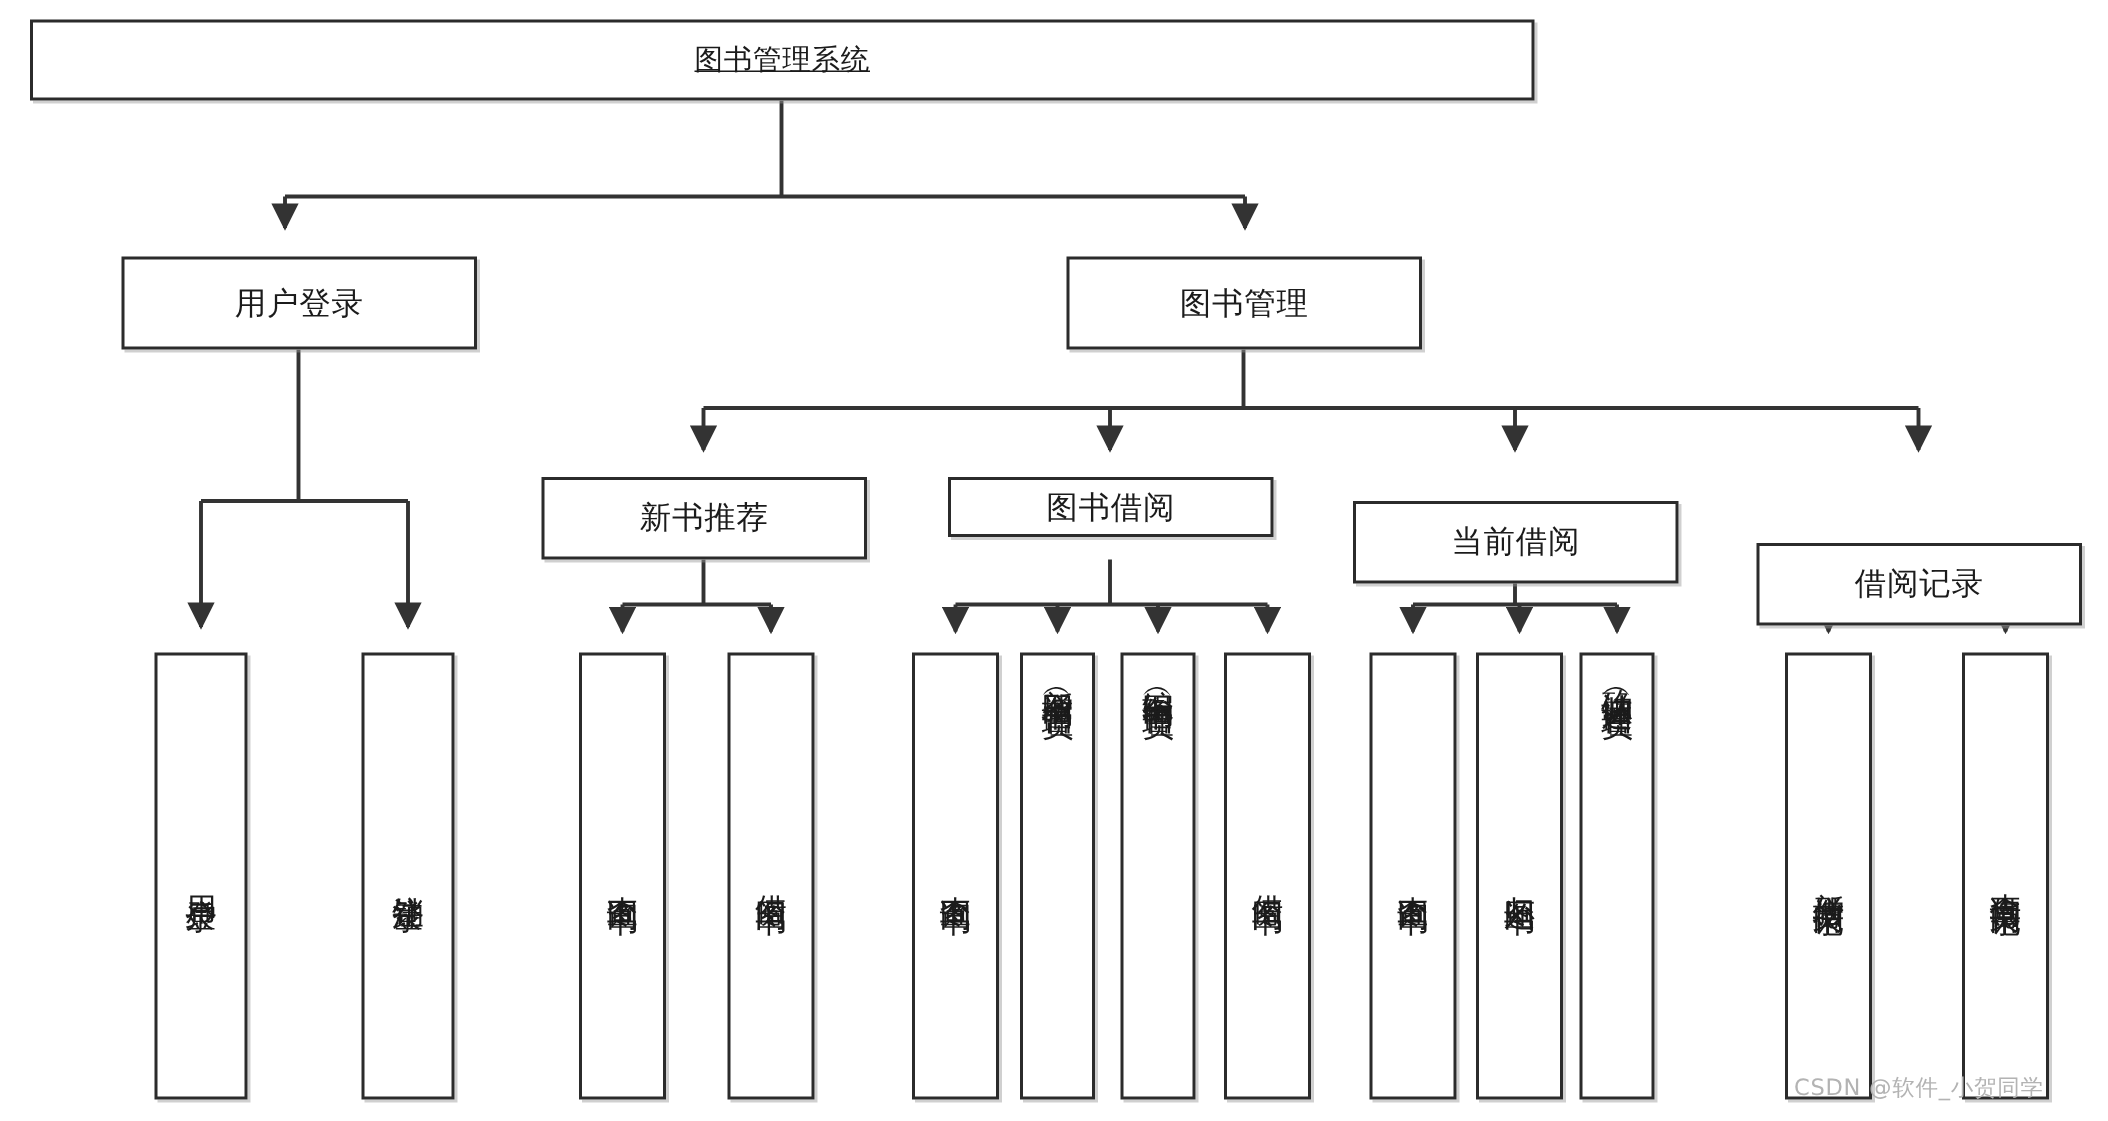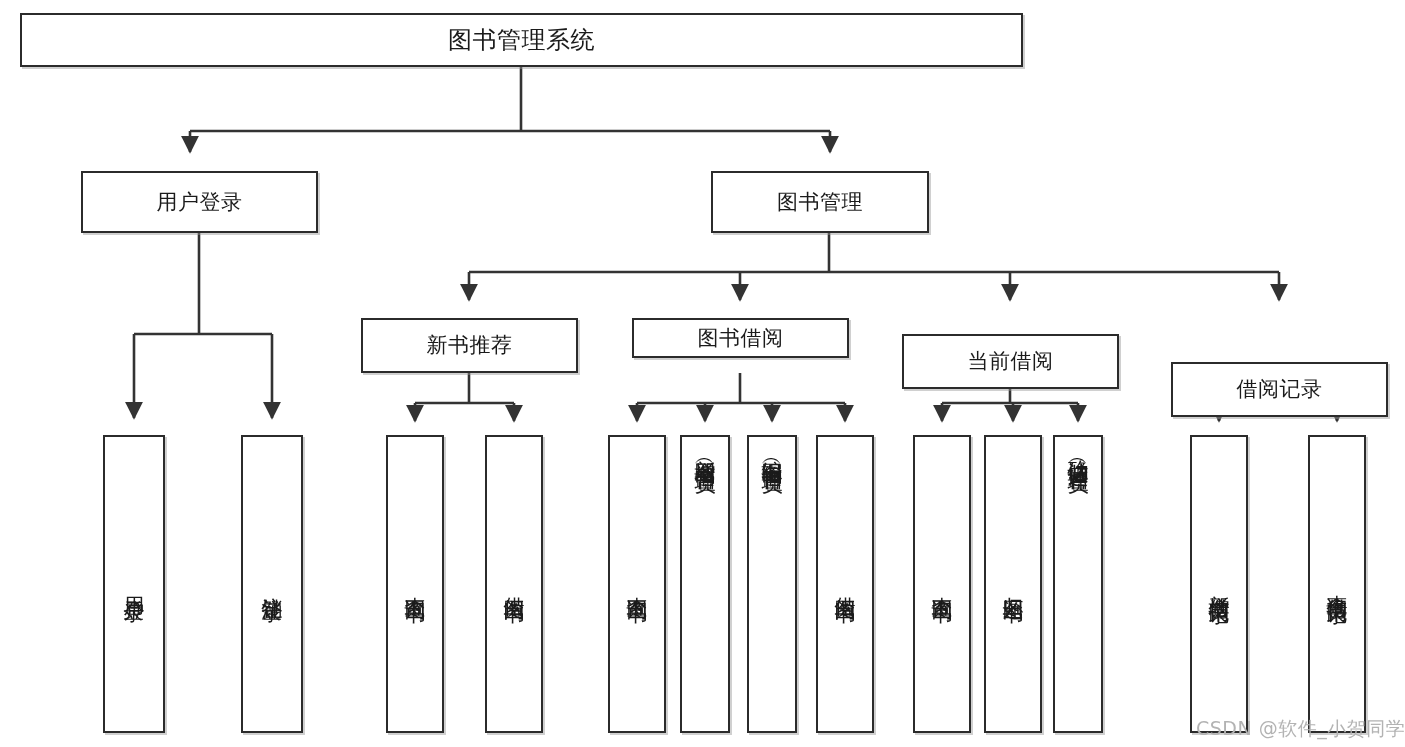--- a/index.html
+++ b/index.html
@@ -31,21 +31,22 @@
     color: #1b1b1b;
     text-align: center;
     line-height: 1.18;
     letter-spacing: 0.5px;
     white-space: nowrap;
   }
   .node.horizontal .label {
     font-size: 21px;
   }
   .node.root .label {
-    font-size: 24px;
+    font-size: 19px;
+    text-decoration: underline;
   }
   .node.vertical {
     align-items: flex-start;
     padding-top: 6px;
   }
   .node.vertical .label {
     writing-mode: vertical-rl;
     text-orientation: upright;
     font-size: 21px;
     line-height: 1.05;
@@ -60,21 +61,21 @@
   svg#edges {
     position: absolute;
     left: 0;
     top: 0;
     width: 1405px;
     height: 747px;
     pointer-events: none;
   }
   .watermark {
     position: absolute;
-    font-size: 19px;
+    font-size: 15px;
     color: #b3b3b3;
     white-space: nowrap;
     letter-spacing: 0.5px;
   }
 </style>
 </head>
 <body>
 
 <div id="canvas">
 
@@ -128,21 +129,21 @@
     </g>
   </svg>
 
   <div class="node root horizontal" id="n-root" style="left: 20px; top: 13px; width: 1003px; height: 54px;">
     <span class="label">图书管理系统</span>
   </div>
 
   <div class="node horizontal" id="n-l2-0" style="left: 81px; top: 171px; width: 237px; height: 62px;">
     <span class="label">用户登录</span>
   </div>
-  <div class="node horizontal" id="n-l2-1" style="left: 711px; top: 171px; width: 218px; height: 62px; align-items: center;">
+  <div class="node horizontal" id="n-l2-1" style="left: 711px; top: 171px; width: 237px; height: 62px; align-items: center;">
     <span class="label">图书管理</span>
   </div>
 
   <div class="node horizontal" id="n-l3-0" style="left: 361px; top: 318px; width: 217px; height: 55px;">
     <span class="label">新书推荐</span>
   </div>
   <div class="node horizontal" id="n-l3-1" style="left: 632px; top: 318px; width: 217px; height: 40px;">
     <span class="label">图书借阅</span>
   </div>
   <div class="node horizontal" id="n-l3-2" style="left: 902px; top: 318px; width: 217px; height: 55px; margin-top: 16px;">

